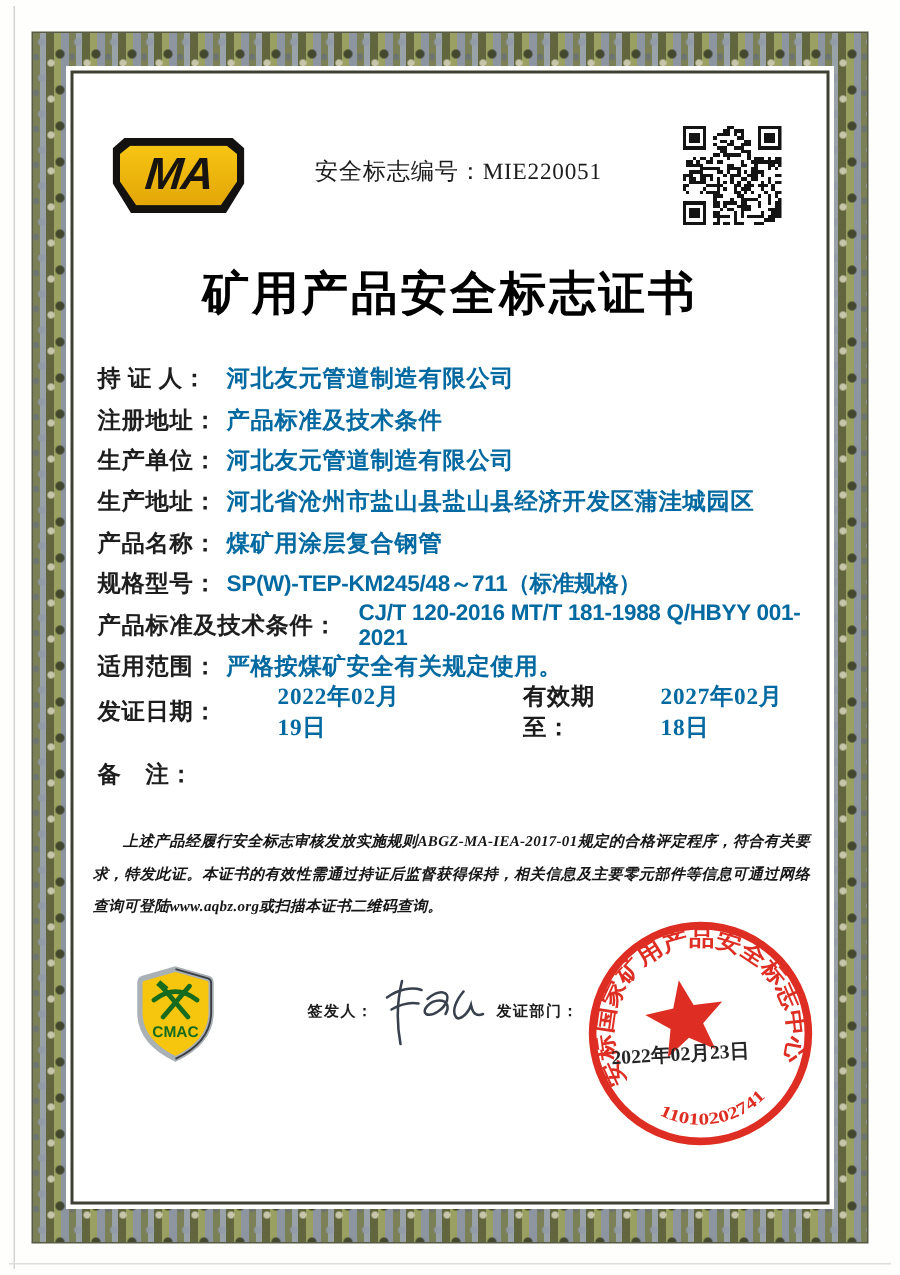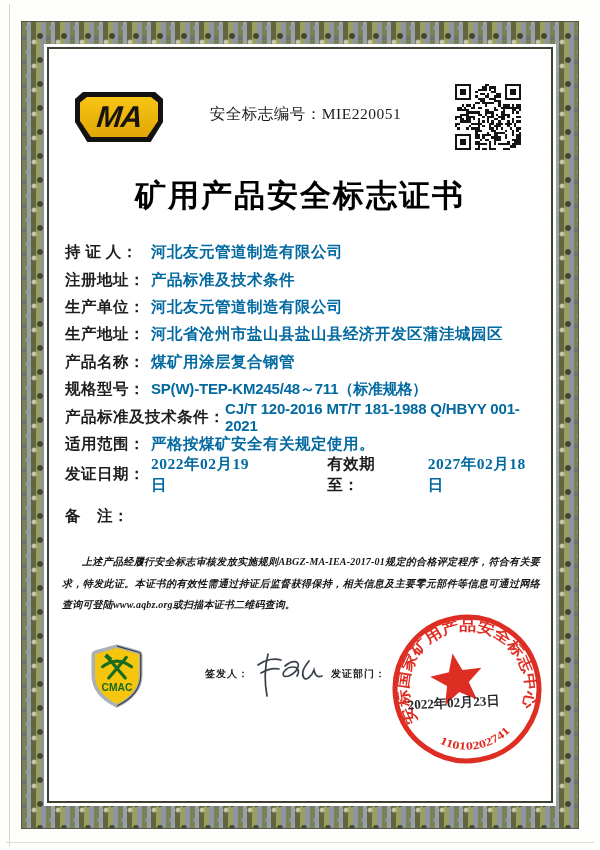--- a/index.html
+++ b/index.html
@@ -42,25 +42,25 @@
 
   
   .title { position:absolute; left:0; right:0; top:175px; text-align:center;
     font-size:31px; font-weight:800; letter-spacing:2px; color:#000000; }
 
   
   .fields { position:absolute; left:65px; top:239px; width:477px; }
   .row { display:flex; align-items:center; height:27.4px; font-size:15.5px; }
   .row .lbl { width:86px; flex:0 0 86px; font-weight:700; color:#1e1e1e; letter-spacing:.5px; }
   .row .val { font-weight:700; color:#0369a1; letter-spacing:.5px; }
-  .row.widelbl .lbl { width:auto; flex:0 0 auto; }
+  .row.widelbl .lbl { width:auto; flex:0 0 auto; margin-right:14px; }
   .val.code, .datewrap .code { font-family:"Liberation Sans", sans-serif; font-weight:700; font-size:15px; letter-spacing:-.2px; }
   .row.dates { margin-top:3px; }
   .row.dates .lbl2 { font-weight:700; margin-left:62px; letter-spacing:.5px; }
-  .row.dates .val { margin-right:8px; }
+  .row.dates .val { margin-right:8px;margin-left:34px; }
   .row.remark { margin-top:14px; }
 
   
   .statement { position:absolute; left:62px; top:551px; width:478px;
     font-size:10px; font-weight:700; line-height:21.5px; text-align:justify;
     text-indent:2em; color:#161616; letter-spacing:.2px;font-style:italic; }
 
   
   .cmac { position:absolute; left:90px; top:644px; width:54px; height:64px; }
   .signer-label, .dept-label { position:absolute; top:667px; font-size:10px; font-weight:700; letter-spacing:1px; }

